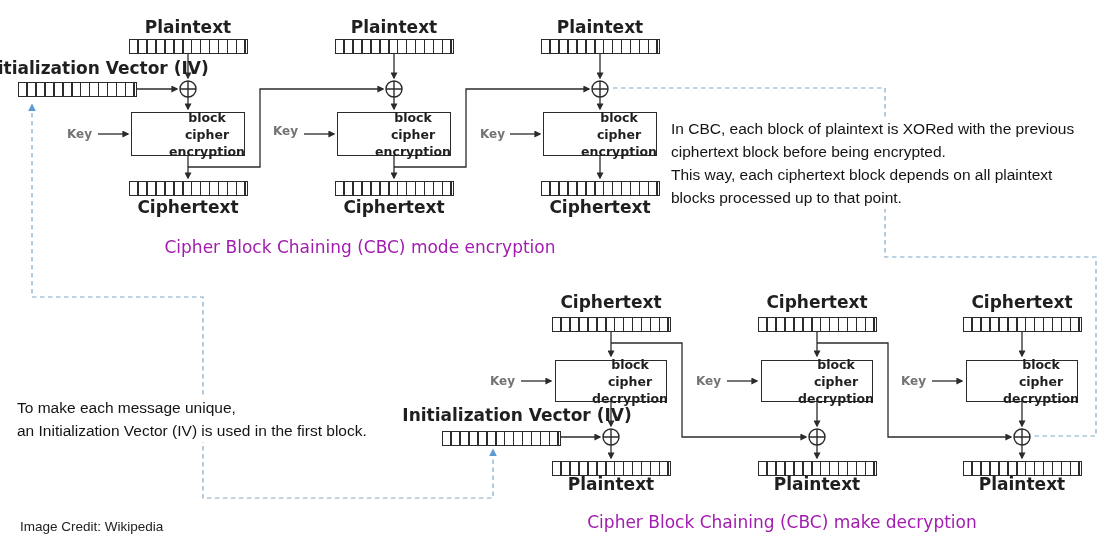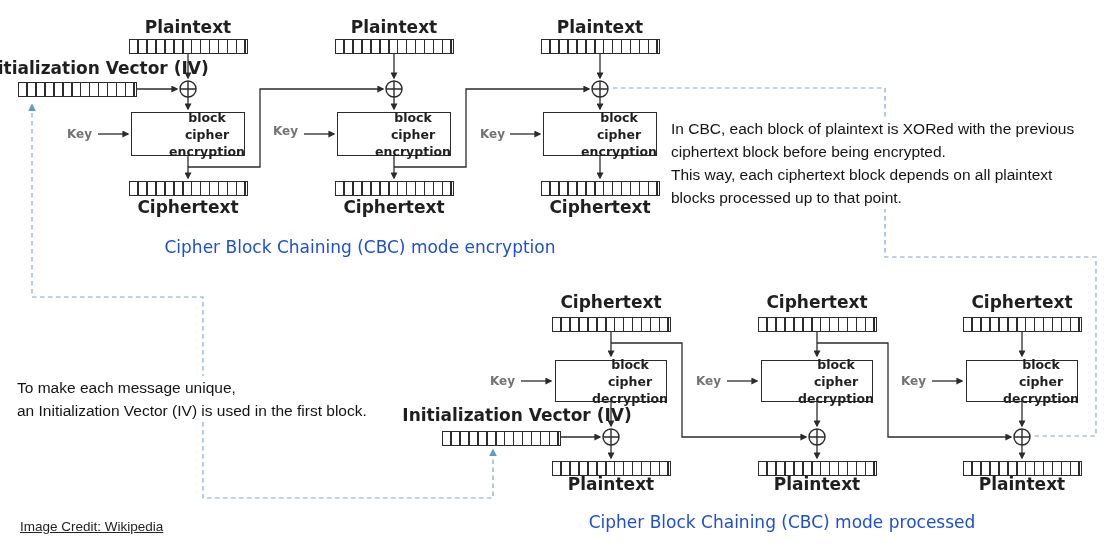--- a/index.html
+++ b/index.html
@@ -10,21 +10,21 @@
        white-space:nowrap;transform:translateX(-50%);line-height:14px;}
   .keylbl{position:absolute;z-index:3;font-size:12px;font-weight:600;color:#737373;
        white-space:nowrap;transform:translateX(-100%);line-height:14px;}
   .bits{position:absolute;z-index:3;width:119px;height:15px;box-sizing:border-box;
         border:1.5px solid #2b2b2b;background-color:#fff;
         background-image:repeating-linear-gradient(to right,transparent 0,transparent 7.4px,#2b2b2b 7.4px,#2b2b2b 8.92px);}
   .cbox{position:absolute;z-index:3;box-sizing:border-box;border:1.5px solid #2b2b2b;background:#fff;
         display:flex;flex-direction:column;align-items:center;justify-content:center;
         font-size:12.5px;font-weight:600;line-height:17px;color:#1f1f1f;text-align:center;padding-left:38px;}
   .cbox span{display:block;}
-  .caption{position:absolute;z-index:3;font-size:17px;color:#1d4ed8;white-space:nowrap;
+  .caption{position:absolute;z-index:3;font-size:17px;color:#a21caf;white-space:nowrap;
         transform:translateX(-50%);}
   .note{position:absolute;z-index:2;background:#fff;font-family:"Liberation Sans",sans-serif;
         font-size:15.5px;line-height:23px;color:#141414;white-space:pre-line;}
   .credit{position:absolute;z-index:3;font-family:"Liberation Sans",sans-serif;
         font-size:13.5px;color:#222;white-space:nowrap;}
 </style>
 </head>
 <body>
 
 <div id="stage">
@@ -114,23 +114,23 @@
           <circle cx="1022" cy="437" r="8"></circle>
           <path d="M 1022,429 V 445 M 1014,437 H 1030" fill="none"></path>
         </g>
     </g>
   </svg>
 
   <div class="note" style="left:671px;top:117px;width:424px;">In CBC, each block of plaintext is XORed with the previous
 ciphertext block before being encrypted.
 This way, each ciphertext block depends on all plaintext
 blocks processed up to that point.</div>
-  <div class="note" style="left:17px;top:376px;width:436px;">To make each message unique,
+  <div class="note" style="left:17px;top:396px;width:436px;">To make each message unique,
 an Initialization Vector (IV) is used in the first block.</div>
-  <div class="credit" style="left:20px;top:519px;text-decoration:underline;">Image Credit: Wikipedia</div>
+  <div class="credit" style="left:20px;top:519px;">Image Credit: Wikipedia</div>
 
   <div class="lbl" style="left:94px;top:61px;">Initialization Vector (IV)</div>
   <div class="bits" style="left:18px;top:82px;"></div>
 
   <div class="lbl" style="left:188px;top:20px;">Plaintext</div>
   <div class="bits" style="left:129px;top:39px;"></div>
   <div class="keylbl" style="left:92px;top:127px;">Key</div>
   <div class="cbox" style="left:131px;top:112px;width:114px;height:44px;">
     <span>block cipher</span>
     <span>encryption</span>
@@ -186,15 +186,15 @@
   <div class="lbl" style="left:1022px;top:295px;">Ciphertext</div>
   <div class="bits" style="left:963px;top:317px;"></div>
   <div class="keylbl" style="left:926px;top:374px;">Key</div>
   <div class="cbox" style="left:966px;top:360px;width:112px;height:42px;">
     <span>block cipher</span>
     <span>decryption</span>
   </div>
   <div class="bits" style="left:963px;top:461px;"></div>
   <div class="lbl" style="left:1022px;top:477px;">Plaintext</div>
 
-  <div class="caption" style="left:782px;top:512px;">Cipher Block Chaining (CBC) mode processed</div>
+  <div class="caption" style="left:782px;top:512px;">Cipher Block Chaining (CBC) make decryption</div>
 
 </div>
 
 </body></html>

